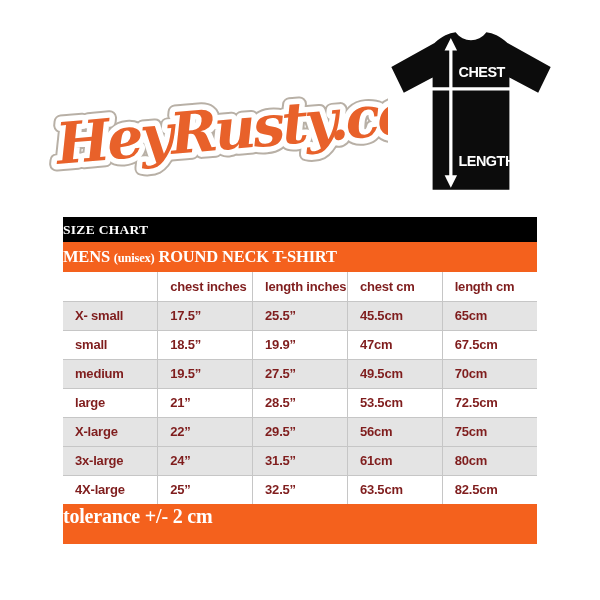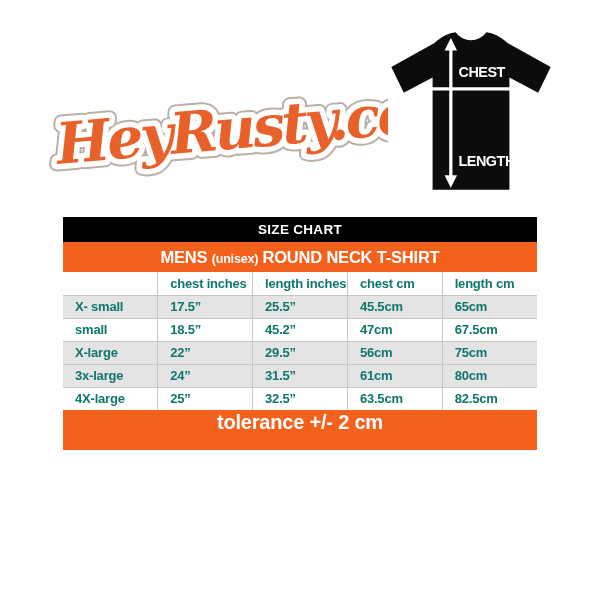--- a/index.html
+++ b/index.html
@@ -31,29 +31,29 @@
   .shirt-body{fill:#0c0c0c;}
   .arrow-line{stroke:#ffffff;stroke-width:3.4;}
   .arrow-head{fill:#ffffff;}
   .shirt-label{
     fill:#ffffff;font-family:"Liberation Sans",sans-serif;
     font-weight:bold;font-size:15px;letter-spacing:-0.5px;
   }
 
   
   .table-wrap{position:absolute;left:63px;top:217px;width:474px;}
-  .bar{width:100%;text-align:center;color:#ffffff;font-weight:bold;}
+  .bar{width:100%;text-align:left;color:#ffffff;font-weight:bold;font-family:Liberation Serif, serif;}
   .bar-black{background:var(--ink);height:25px;line-height:26px;font-size:13.5px;letter-spacing:0.3px;}
   .bar-subtitle{background:var(--orange);height:30px;line-height:30px;font-size:16.5px;letter-spacing:-0.2px;}
   .sub-small{font-size:12.5px;}
   table{border-collapse:collapse;width:100%;table-layout:fixed;}
   col{width:20%;}
   td,th{
-    height:23px;box-sizing:border-box;
-    font-weight:bold;font-size:13px;letter-spacing:-0.2px;color:#0f766e;
+    height:29px;box-sizing:border-box;
+    font-weight:bold;font-size:13px;letter-spacing:-0.2px;color:#7f1d1d;
     text-align:left;padding:0 2px 0 12px;
     border-left:1px solid var(--grid);
     border-top:1px solid var(--grid);
     white-space:nowrap;overflow:hidden;
   }
   td:first-child,th:first-child{border-left:none;}
   thead th{border-top:none;background:#ffffff;}
   tbody tr.alt{background:var(--row-alt);}
   .bar-footer{background:var(--orange);height:40px;line-height:24px;font-size:20px;letter-spacing:-0.2px;}
 </style>
@@ -124,23 +124,37 @@
           <tr class="alt">
             <td>X- small</td>
             <td>17.5”</td>
             <td>25.5”</td>
             <td>45.5cm</td>
             <td>65cm</td>
           </tr>
           <tr>
             <td>small</td>
             <td>18.5”</td>
-            <td>45.2”</td>
+            <td>19.9”</td>
             <td>47cm</td>
             <td>67.5cm</td>
+          </tr>
+          <tr class="alt">
+            <td>medium</td>
+            <td>19.5”</td>
+            <td>27.5”</td>
+            <td>49.5cm</td>
+            <td>70cm</td>
+          </tr>
+          <tr>
+            <td>large</td>
+            <td>21”</td>
+            <td>28.5”</td>
+            <td>53.5cm</td>
+            <td>72.5cm</td>
           </tr>
           <tr class="alt">
             <td>X-large</td>
             <td>22”</td>
             <td>29.5”</td>
             <td>56cm</td>
             <td>75cm</td>
           </tr>
           <tr class="alt">
             <td>3x-large</td>

